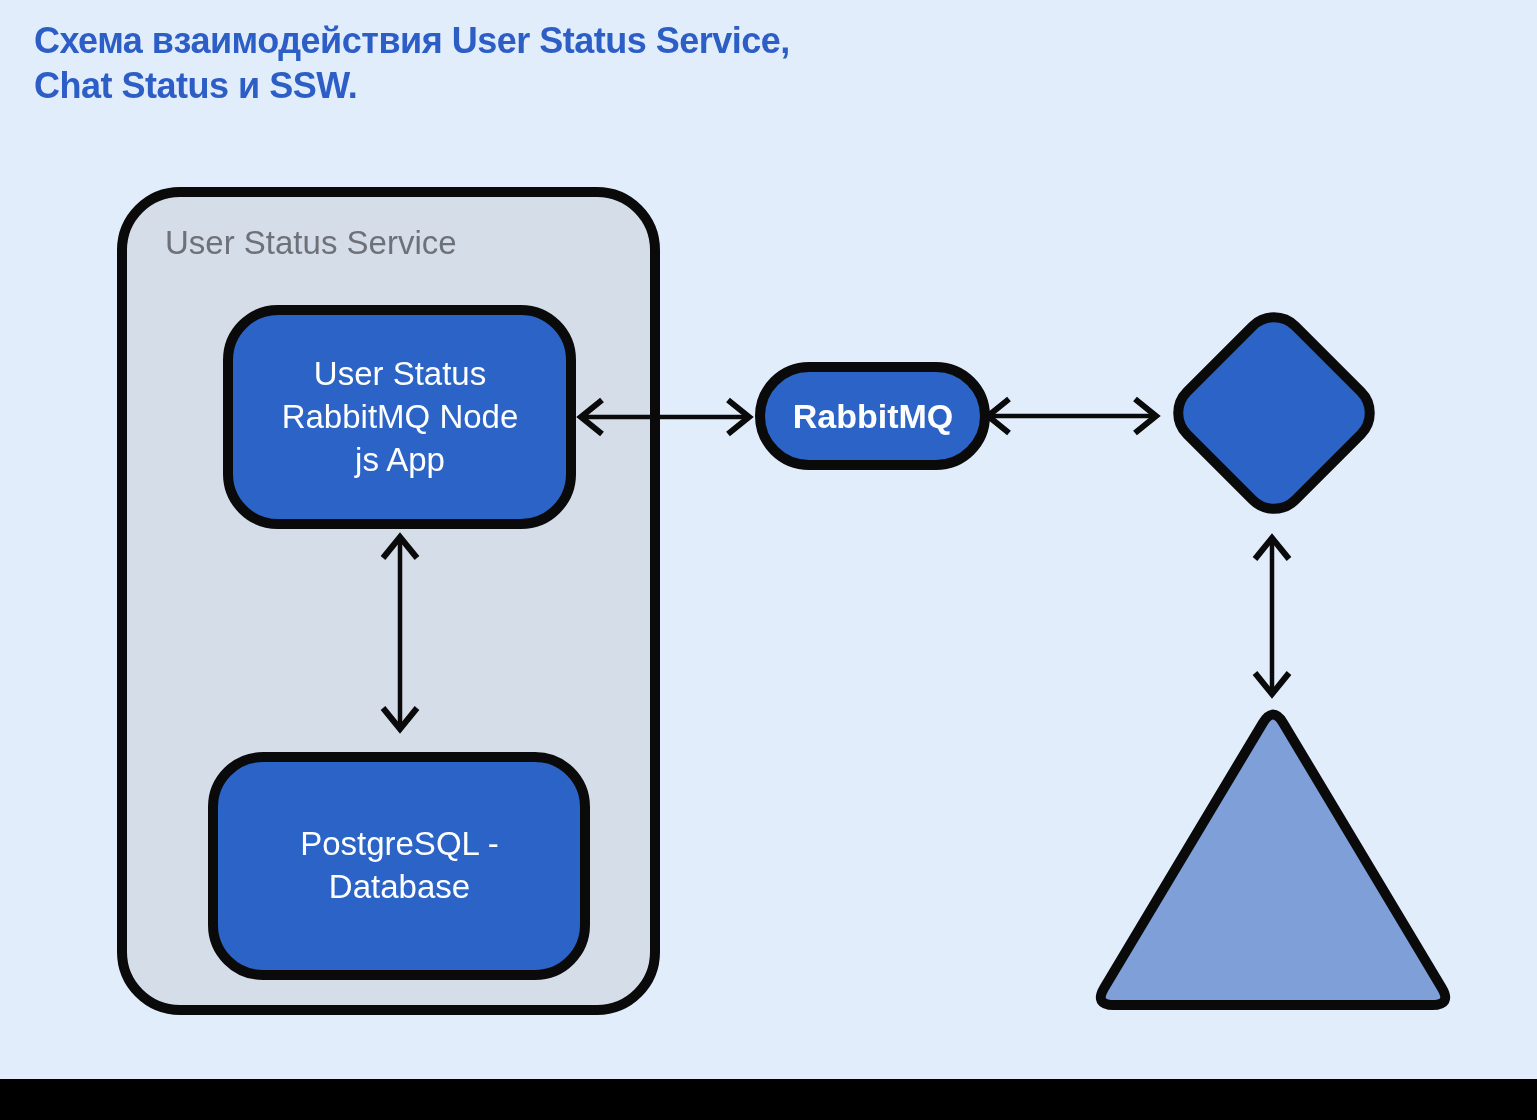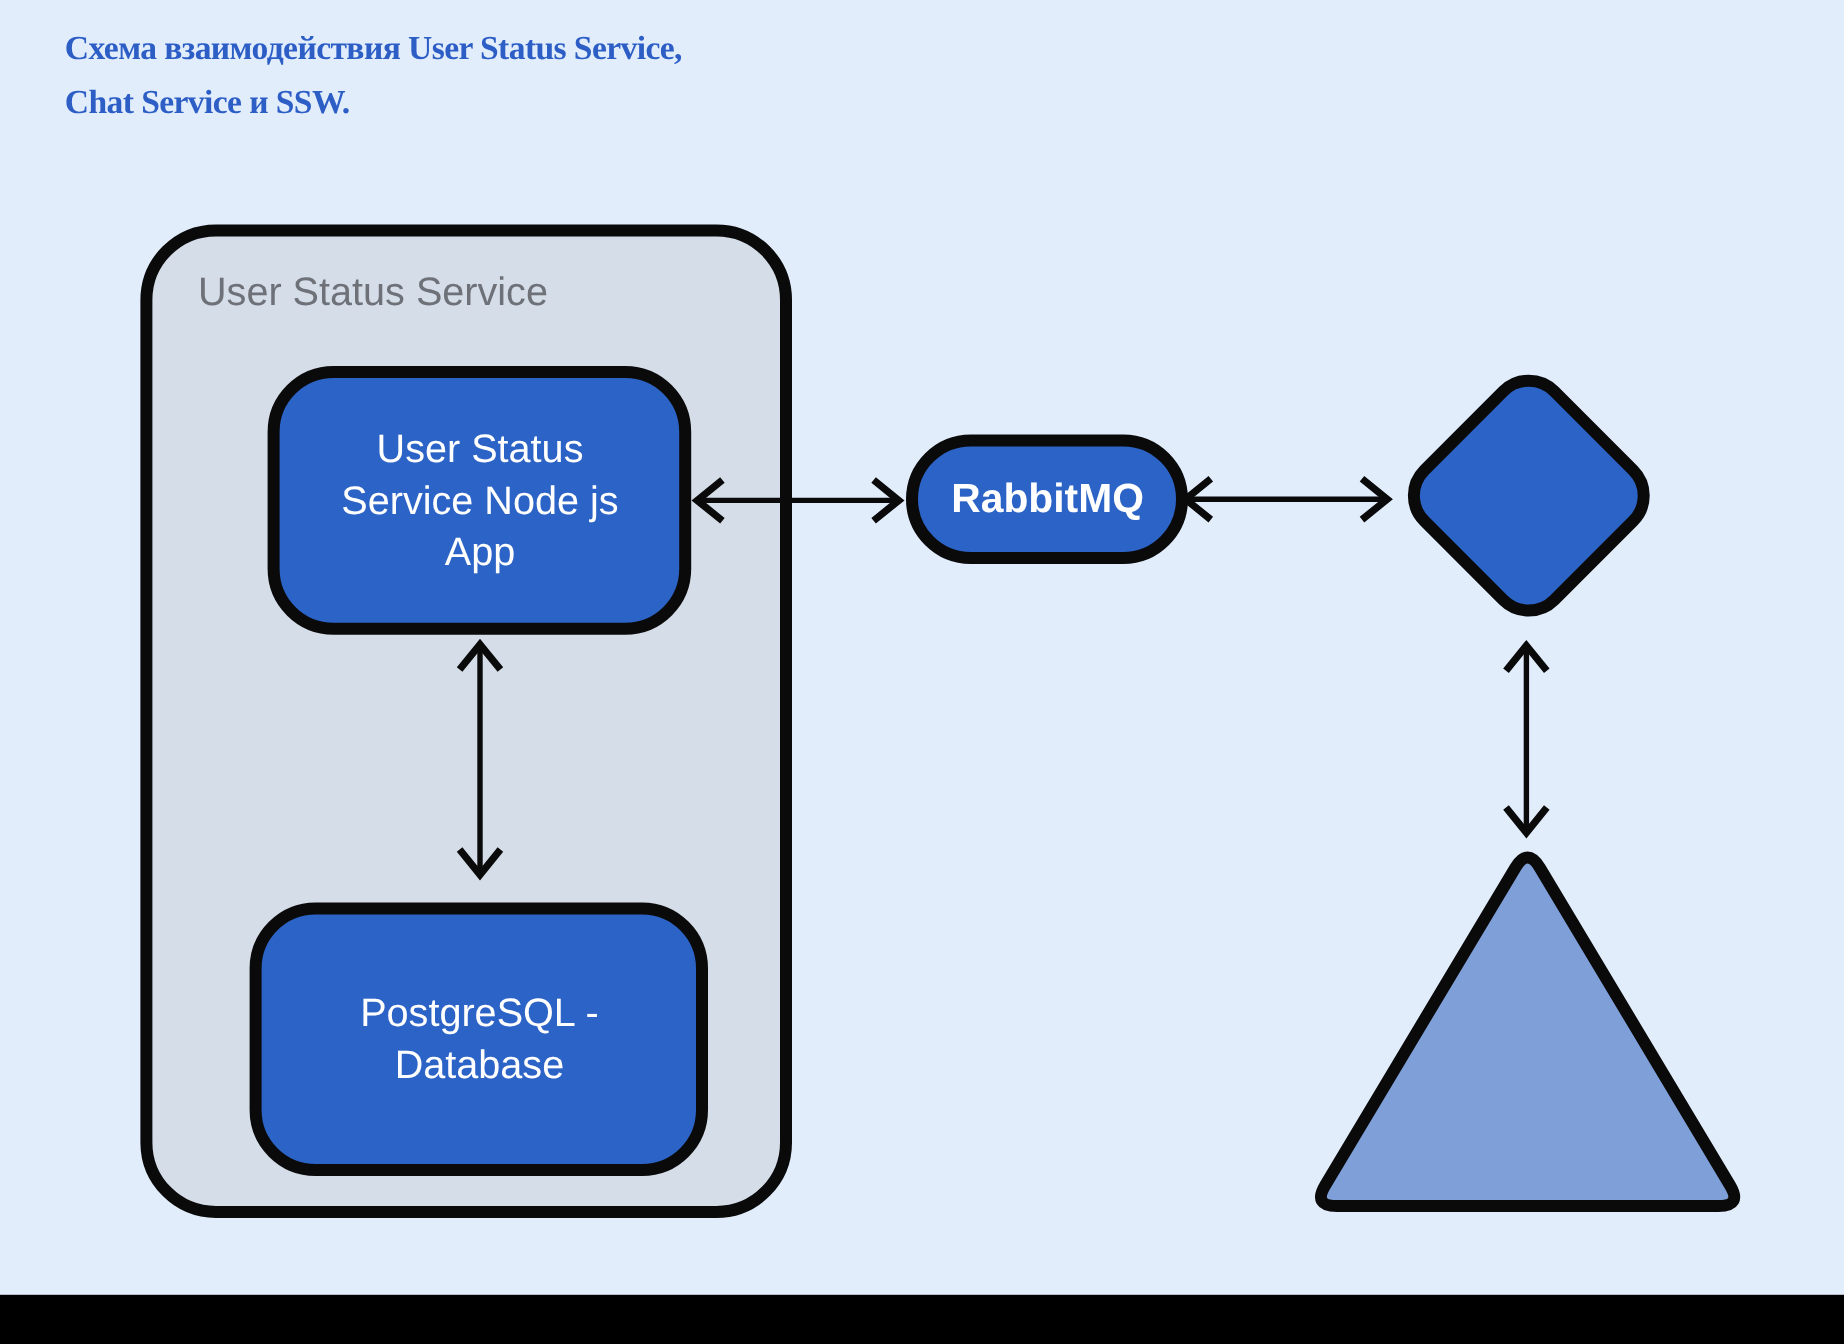--- a/index.html
+++ b/index.html
@@ -18,28 +18,27 @@
   .canvas{
     position:relative;
     width:1537px;
     height:1120px;
     background:var(--background);
     overflow:hidden;
     font-family:"Liberation Sans", sans-serif;
   }
   .title{
     position:absolute;
-    left:54px;
+    left:34px;
     top:18px;
-    font-size:28px;
+    font-size:36px;
     font-weight:bold;
     line-height:45px;
     color:var(--title-color);
     letter-spacing:-0.5px;
-    font-family:Liberation Serif, serif;
   }
   .diagram-svg{
     position:absolute;
     left:0;
     top:0;
   }
   .label{
     position:absolute;
     text-align:center;
     color:var(--node-text);
@@ -68,21 +67,21 @@
     background:var(--bottom-bar);
   }
 </style>
 </head>
 <body>
 
 <div class="canvas">
 
   <div class="title">
     <div>Схема взаимодействия User Status Service,</div>
-    <div>Chat Service и SSW.</div>
+    <div>Chat Status и SSW.</div>
   </div>
 
   <svg class="diagram-svg" width="1537" height="1120" viewBox="0 0 1537 1120">
 
     <rect x="122" y="192" width="533" height="818" rx="58" ry="58" style="fill:var(--container-fill);stroke:var(--outline);stroke-width:10"></rect>
 
     <rect x="228" y="310" width="343" height="214" rx="50" ry="50" style="fill:var(--node-fill);stroke:var(--outline);stroke-width:10"></rect>
 
     <rect x="213" y="757" width="372" height="218" rx="50" ry="50" style="fill:var(--node-fill);stroke:var(--outline);stroke-width:10"></rect>
 
@@ -112,21 +111,21 @@
 
     <g style="stroke:var(--outline);fill:none">
       <path d="M 1272 542 L 1272 690" stroke-width="4.5"></path>
       <path d="M 1255 559 L 1272 538 L 1289 559" stroke-width="6"></path>
       <path d="M 1255 673 L 1272 694 L 1289 673" stroke-width="6"></path>
     </g>
   </svg>
 
   <div class="group-label">User Status Service</div>
 
-  <div class="label node-app-label">User Status Service Node js App</div>
+  <div class="label node-app-label">User Status RabbitMQ Node js App</div>
 
   <div class="label postgres-label">PostgreSQL - Database</div>
 
   <div class="label rabbitmq-label">RabbitMQ</div>
 
 
 
   <div class="bottom-bar"></div>
 </div>
 

